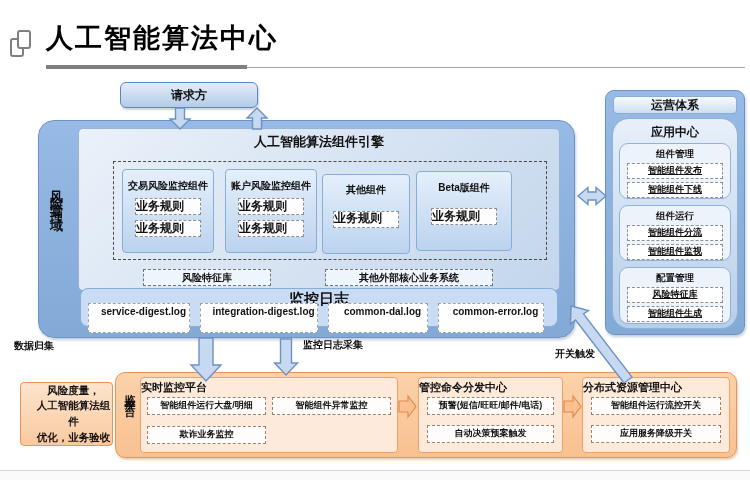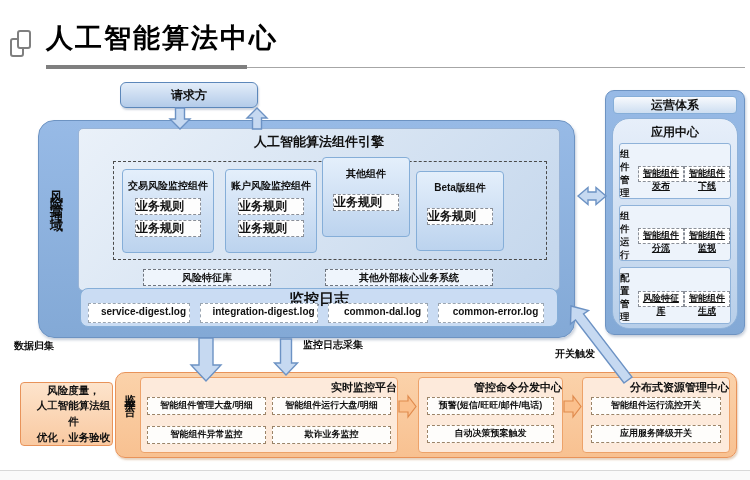--- a/index.html
+++ b/index.html
@@ -31,49 +31,49 @@
            padding-top:9px;}
   .comp-title{font-size:10px;font-weight:bold;text-align:center;height:14px;line-height:14px;}
   .chip{width:64px;height:15px;margin:5px auto 0;background:#fdfdfd;border:1px dashed #8a8f98;
            font-size:12px;font-weight:bold;text-align:left;line-height:14px;}
   .comp-card.single .chip{margin-top:13px;}
   .lib-box{height:17px;background:#eff5fc;border:1px dashed #6f7680;font-size:10px;font-weight:bold;
            text-align:center;line-height:16px;}
   .logs-box{left:80px;top:288px;width:478px;height:39px;border:1px solid #85aed8;border-radius:8px;
            background:#cadcf3;}
   .logs-title{left:80px;top:290px;width:478px;font-size:15px;}
-  .log-chip{top:303px;height:20px;background:#fff;border:1px dashed #9aa5b1;font-size:10px;font-weight:bold;
+  .log-chip{top:303px;height:30px;background:#fff;border:1px dashed #9aa5b1;font-size:10px;font-weight:bold;
            text-align:center;line-height:16px;padding-left:9px;}
 
   
   .ops-box{left:605px;top:90px;width:140px;height:245px;border:1px solid #6d93c2;border-radius:9px;
            background:linear-gradient(180deg,#97bae6,#83a9d6);box-shadow:1px 2px 3px rgba(110,130,160,.4);}
   .ops-header{left:613px;top:96px;width:124px;height:18px;border:1px solid #85aed8;border-radius:4px;
            background:linear-gradient(180deg,#f8fafd,#cddef1);font-size:12px;line-height:17px;}
   .app-box{left:612px;top:118px;width:126px;height:211px;border:1px solid #8fb2d9;border-radius:17px;
            background:linear-gradient(180deg,#e7effa,#b7cee9);}
   .app-title{left:612px;top:124px;width:126px;font-size:12px;}
-  .group-box{left:619px;width:112px;border:1px solid #8fb2d9;border-radius:3px;background:#edf3fb;
-           display:flex;flex-direction:row;align-items:center;padding-top:3px;}
+  .group-box{left:619px;width:112px;border:1px solid #8fb2d9;border-radius:9px;background:#edf3fb;
+           display:flex;flex-direction:column;align-items:center;padding-top:3px;}
   .group-title{font-size:9.5px;font-weight:bold;line-height:13px;}
   .g-chip{width:94px;height:14px;margin-top:3px;background:#fff;border:1px dashed #8a8f98;
            font-size:9px;font-weight:bold;text-align:center;line-height:13px;text-decoration:underline;}
 
   
   .flow-label{font-size:10px;font-weight:bold;color:#0b0b0b;}
 
   
   .opt-box{left:20px;top:382px;width:93px;height:64px;border:1.5px solid #e8935a;border-radius:4px;
            background:linear-gradient(180deg,#fde4cc,#f9c9a1);display:flex;align-items:center;justify-content:center;
            font-size:10.5px;font-weight:bold;text-align:center;white-space:pre-line;line-height:1.5;padding-left:14px;}
   .monitor-box{left:115px;top:372px;width:622px;height:86px;border:1.5px solid #e8935a;border-radius:10px;
            background:linear-gradient(180deg,#fbd2aa,#f8c191);box-shadow:1px 2px 2px rgba(190,140,90,.4);}
   .monitor-label{left:122px;top:385px;font-size:11px;letter-spacing:4px;}
   .panel{border:1px solid #eda269;border-radius:4px;background:#fdeadb;top:377px;height:76px;}
-  .panel-title{font-size:11px;font-weight:bold;text-align:right;line-height:19px;}
+  .panel-title{font-size:11px;font-weight:bold;text-align:left;line-height:19px;}
   .p-chip{background:#fefdfb;border:1px dashed #9b8468;font-size:9px;font-weight:bold;text-align:center;
            height:16px;line-height:15px;}
   .panel1-grid{display:grid;grid-template-columns:1fr 1fr;gap:11px 6px;padding:0 6px;}
   .pcol .p-chip{width:88%;margin:0 auto;}
   .pcol .p-chip + .p-chip{margin-top:10px;}
 
   .bottom-strip{left:0;top:470px;width:750px;height:10px;background:#fafafa;border-top:1.5px solid #d8d8d8;}
 
   svg.overlay{position:absolute;left:0;top:0;pointer-events:none;}
   .blue-arrow{fill:#c6d9f1;stroke:#6c92c4;stroke-width:1.4;}
@@ -102,25 +102,25 @@
   <div class="abs comp-card" style="left:122px;top:169px;width:92px;height:84px;">
     <div class="comp-title">交易风险监控组件</div>
     <div class="chip">业务规则</div>
     <div class="chip">业务规则</div>
   </div>
   <div class="abs comp-card" style="left:225px;top:169px;width:92px;height:84px;">
     <div class="comp-title">账户风险监控组件</div>
     <div class="chip">业务规则</div>
     <div class="chip">业务规则</div>
   </div>
-  <div class="abs comp-card single" style="left:322px;top:157px;width:88px;height:80px;">
+  <div class="abs comp-card single" style="left:322px;top:174px;width:88px;height:80px;font-family:Liberation Mono, monospace;">
     <div class="comp-title">其他组件</div>
     <div class="chip">业务规则</div>
   </div>
-  <div class="abs comp-card single" style="left:416px;top:171px;width:88px;height:80px;">
+  <div class="abs comp-card single" style="left:416px;top:171px;width:96px;height:80px;">
     <div class="comp-title">Beta版组件</div>
     <div class="chip">业务规则</div>
   </div>
 
   <div class="abs lib-box" style="left:143px;top:269px;width:128px;">风险特征库</div>
   <div class="abs lib-box" style="left:325px;top:269px;width:168px;">其他外部核心业务系统</div>
 
   <div class="abs logs-box"></div>
   <div class="abs logs-title ctr b">监控日志</div>
   <div class="abs log-chip" style="left:88px;width:102px;">service-digest.log</div>
@@ -156,21 +156,20 @@
   <div class="abs opt-box">风险度量，
 人工智能算法组件
 优化，业务验收</div>
 
   <div class="abs monitor-box"></div>
   <div class="abs vtext monitor-label">监控平台</div>
 
   <div class="abs panel" style="left:140px;width:258px;">
     <div class="panel-title">实时监控平台</div>
     <div class="panel1-grid">
-      <div class="p-chip">智能组件管理大盘/明细</div>
       <div class="p-chip">智能组件运行大盘/明细</div>
       <div class="p-chip">智能组件异常监控</div>
       <div class="p-chip">欺诈业务监控</div>
     </div>
   </div>
 
   <div class="abs panel pcol" style="left:418px;width:145px;">
     <div class="panel-title">管控命令分发中心</div>
     <div class="p-chip">预警(短信/旺旺/邮件/电话)</div>
     <div class="p-chip">自动决策预案触发</div>

